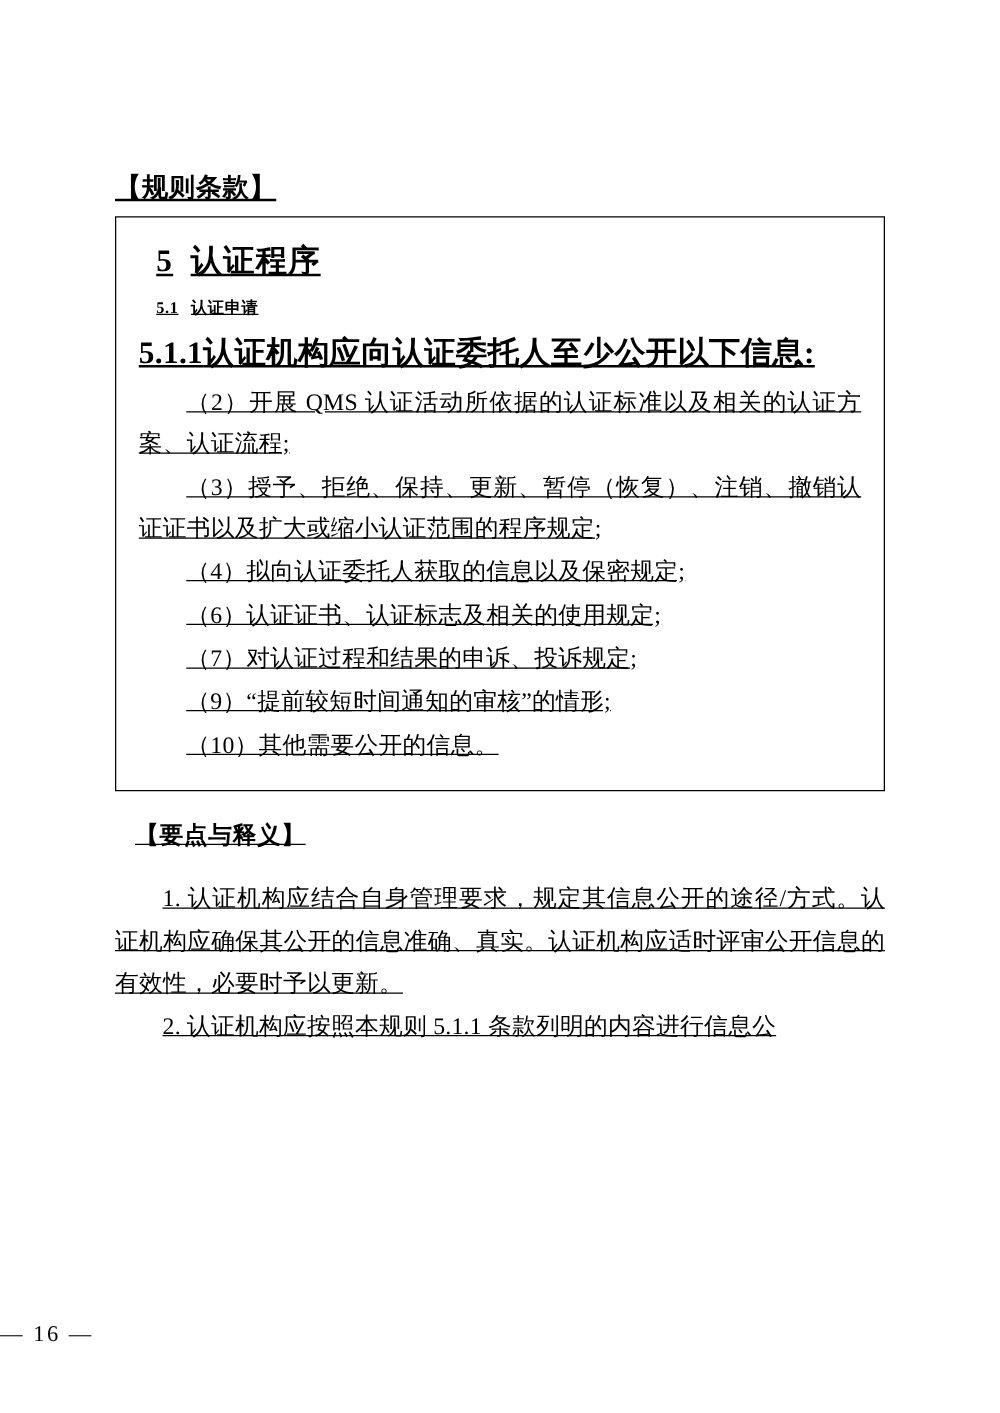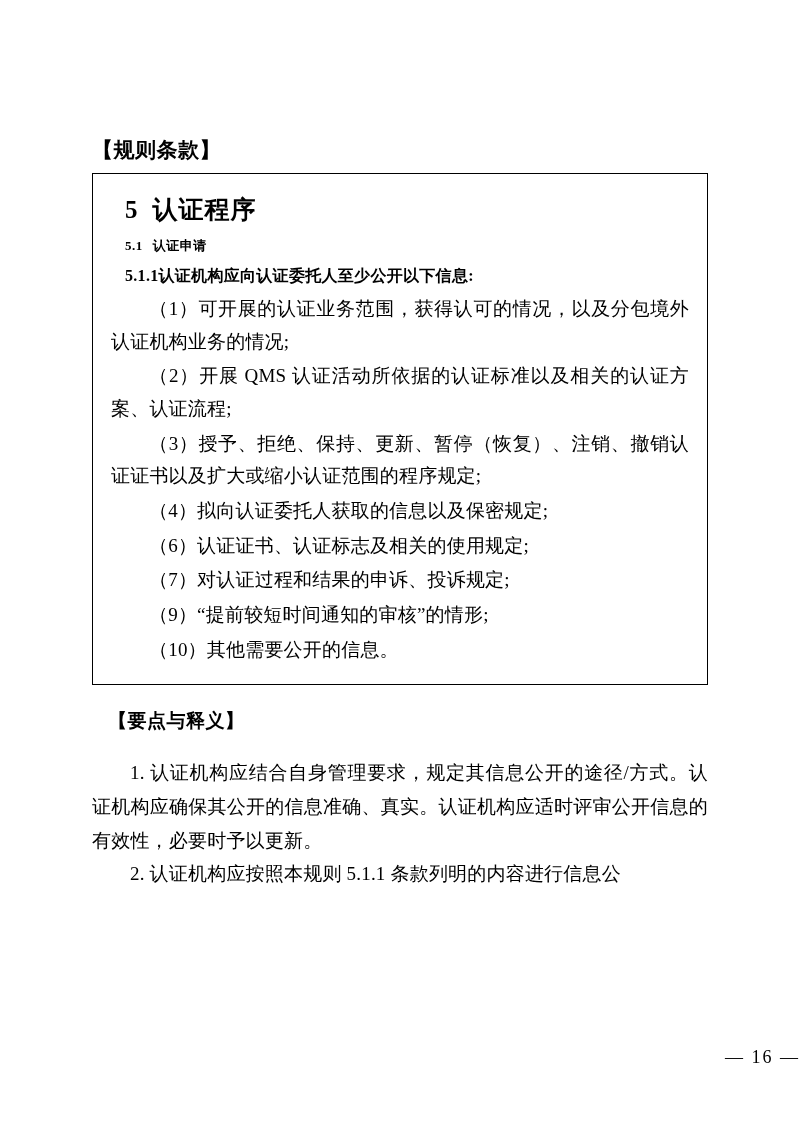--- a/index.html
+++ b/index.html
@@ -12,20 +12,21 @@
     background: #ffffff;
     font-family: "Liberation Serif", "DejaVu Serif", serif;
     color: #000000;
   }
   .page {
     position: relative;
     width: 800px;
     height: 1130px;
     box-sizing: border-box;
     padding: 0 92px;
+    text-decoration: underline;
   }
   .section-title {
     font-size: 21px;
     font-weight: bold;
     letter-spacing: 0.5px;
     margin: 0;
     padding-top: 138px;
     padding-bottom: 10px;
     line-height: 1.2;
   }
@@ -49,24 +50,24 @@
     font-size: 13px;
     font-weight: bold;
     line-height: 1.6;
     margin: 0 0 6px 14px;
     letter-spacing: 0.5px;
   }
   .rule-sub .num {
     margin-right: 10px;
   }
   .rule-line {
-    font-size: 16px;
+    font-size: 25px;
     font-weight: bold;
     line-height: 1.62;
-    margin: 0 0 4px 14px;
+    margin: 0 0 4px 0;
     letter-spacing: 0.3px;
   }
   .rule-para {
     font-size: 19px;
     line-height: 1.72;
     margin: 0 0 2px 0;
     text-indent: 38px;
     text-align: justify;
     letter-spacing: 0.2px;
   }
@@ -84,22 +85,22 @@
     line-height: 1.78;
     margin: 0;
     text-indent: 38px;
     text-align: justify;
     letter-spacing: 0.2px;
   }
   .page-number {
     position: absolute;
     left: 0;
     right: 0;
-    bottom: 62px;
-    text-align: right;
+    bottom: 52px;
+    text-align: left;
     font-size: 18px;
     letter-spacing: 2px;
   }
 </style>
 </head>
 <body>
 
 <div class="page">
 
   <div class="section-title">【规则条款】</div>
@@ -108,21 +109,20 @@
     <div class="rule-heading">
       <span class="num">5</span><span>认证程序</span>
     </div>
     <div class="rule-sub">
       <span class="num">5.1</span><span>认证申请</span>
     </div>
     <div class="rule-line">
       <span class="num">5.1.1</span><span>认证机构应向认证委托人至少公开以下信息:</span>
     </div>
 
-    <p class="rule-para">（1）可开展的认证业务范围，获得认可的情况，以及分包境外认证机构业务的情况;</p>
     <p class="rule-para">（2）开展 QMS 认证活动所依据的认证标准以及相关的认证方案、认证流程;</p>
     <p class="rule-para">（3）授予、拒绝、保持、更新、暂停（恢复）、注销、撤销认证证书以及扩大或缩小认证范围的程序规定;</p>
     <p class="rule-para">（4）拟向认证委托人获取的信息以及保密规定;</p>
     <p class="rule-para">（6）认证证书、认证标志及相关的使用规定;</p>
     <p class="rule-para">（7）对认证过程和结果的申诉、投诉规定;</p>
     <p class="rule-para">（9）“提前较短时间通知的审核”的情形;</p>
     <p class="rule-para">（10）其他需要公开的信息。</p>
   </div>
 
   <div class="points-title">【要点与释义】</div>

